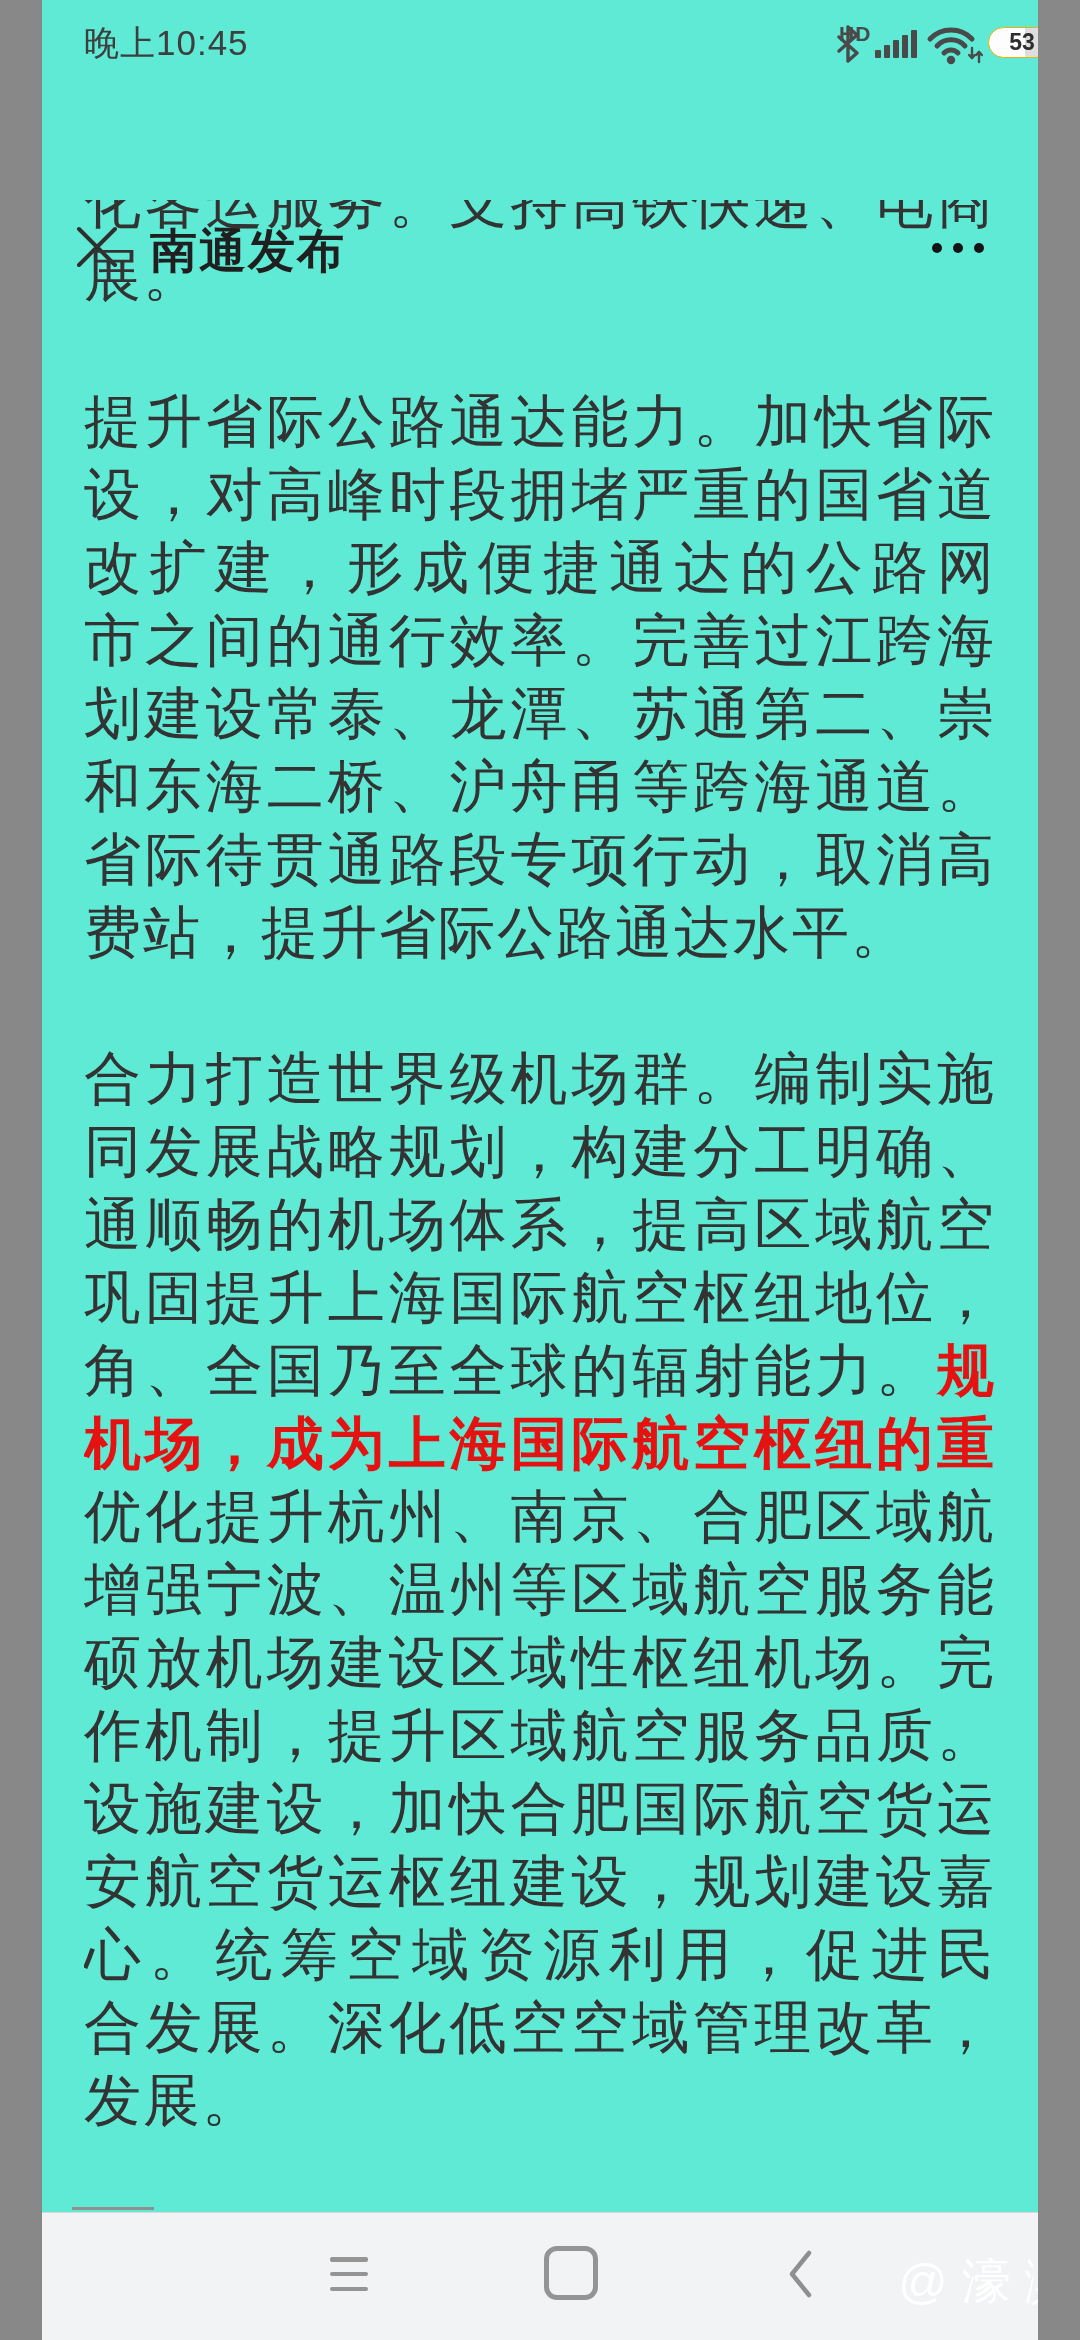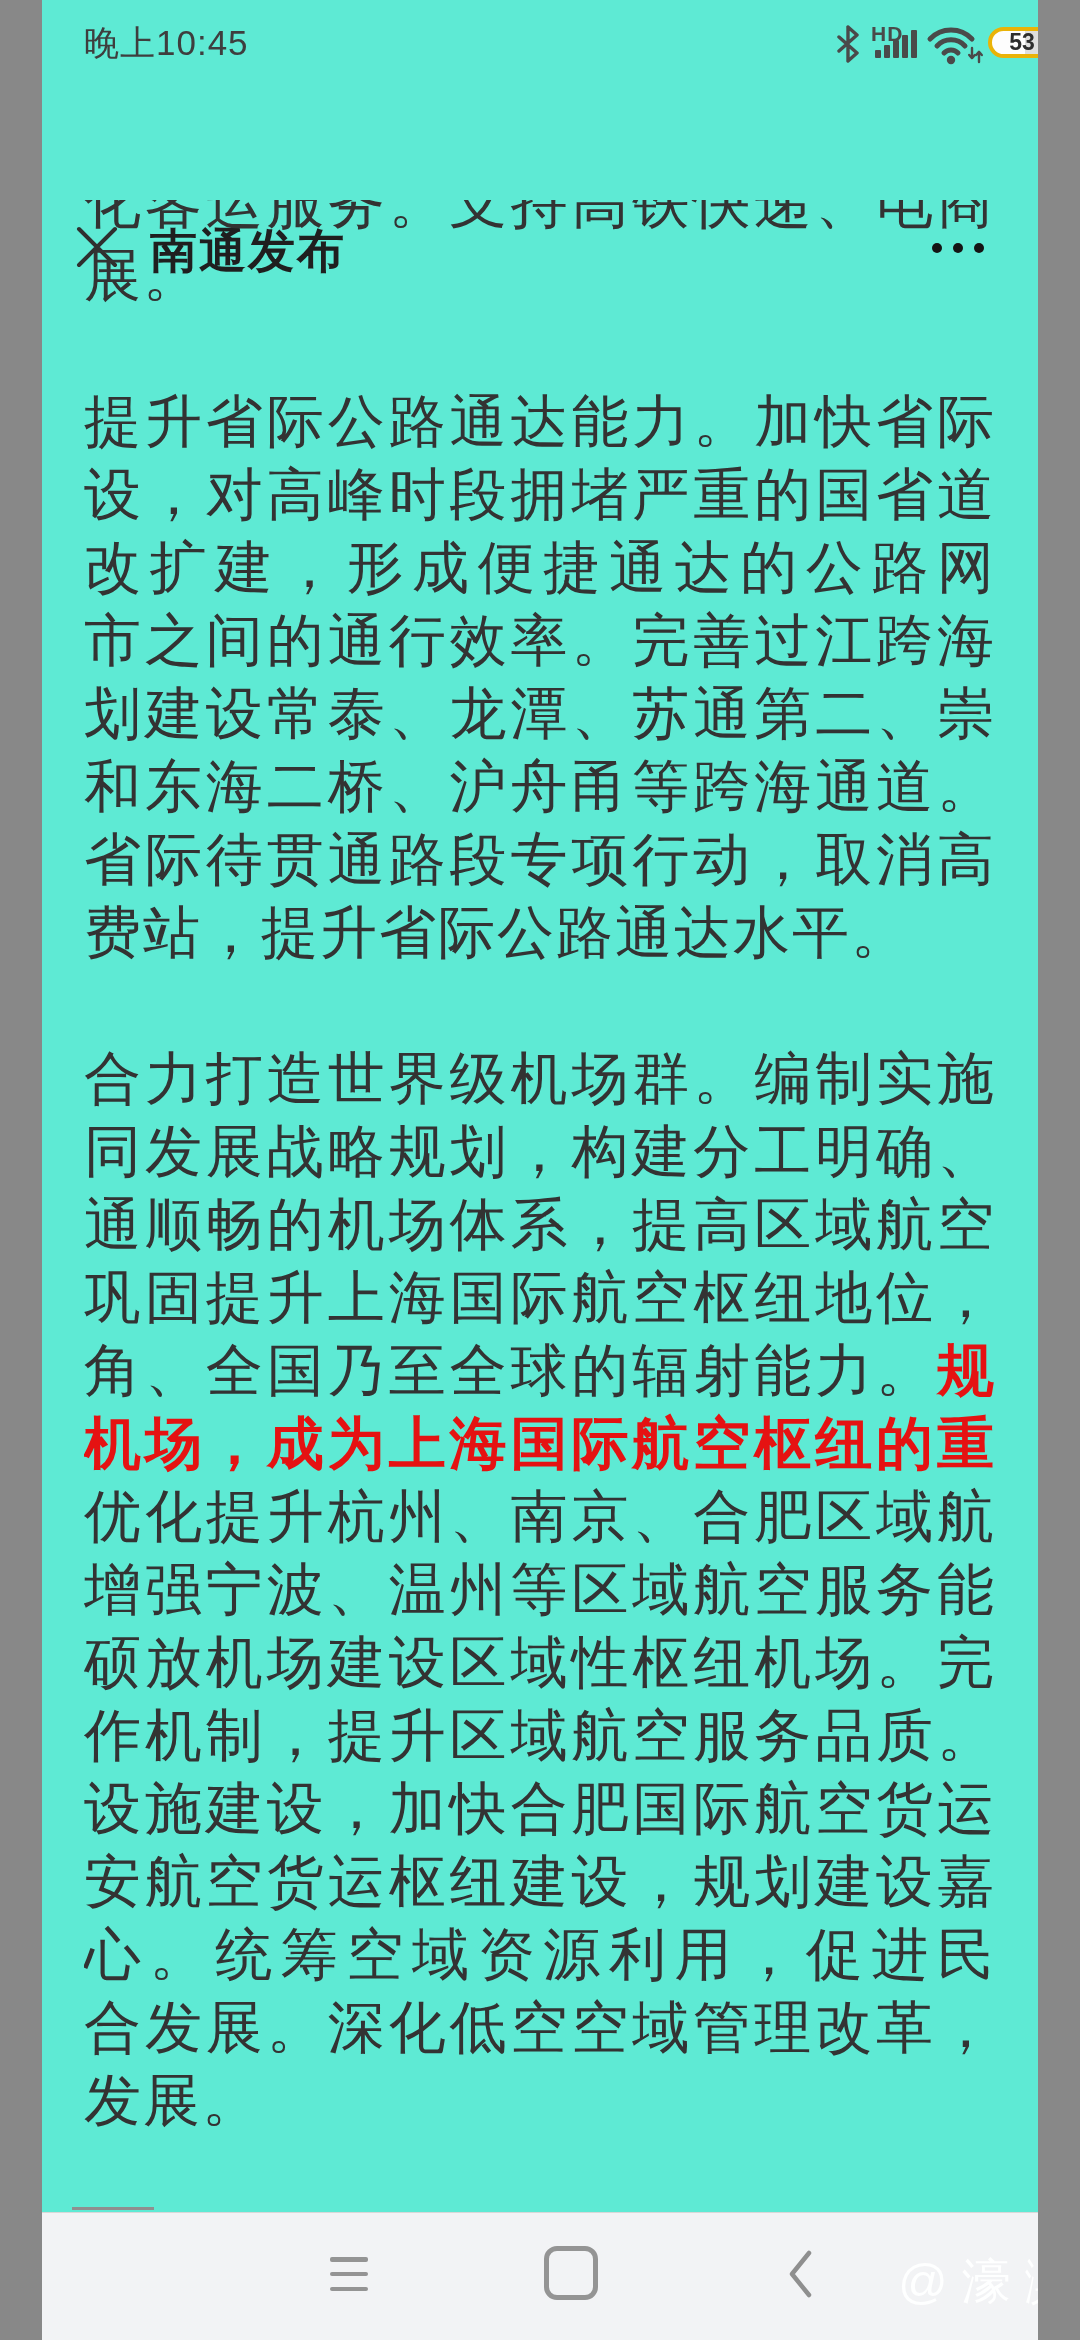--- a/index.html
+++ b/index.html
@@ -6,26 +6,26 @@
   html,body { background:#888; }
   body { font-family:"Liberation Sans","DejaVu Sans",sans-serif; }
   .screen{
     position:relative; width:996px; height:2340px; margin:0 auto;
     background:#5eead4; overflow:hidden;
   }
   
   .statusbar{ position:absolute; top:0; left:0; width:100%; height:80px; }
   .time{ position:absolute; left:42px; top:20px; font-size:35px; color:#3e3e3e; letter-spacing:1px; }
   .bt-icon{ position:absolute; left:793px; top:25px; }
-  .hd-label{ position:absolute; left:829px; top:22px; font-size:21px; font-weight:bold; color:#4a4a4a; letter-spacing:1px; }
+  .hd-label{ position:absolute; left:797px; top:22px; font-size:21px; font-weight:bold; color:#4a4a4a; letter-spacing:1px; }
   .sigbars{ position:absolute; left:833px; top:30px; width:44px; height:28px; display:flex; align-items:flex-end; gap:3px; }
   .sigbars i{ display:block; width:6px; background:#4a4a4a; border-radius:1px; }
   .wifi-icon{ position:absolute; left:884px; top:24px; }
   .battery{ position:absolute; left:946px; top:27px; width:68px; height:31px;
-    border:4px solid #eab308; border-radius:16px; background:#fdfdfd; overflow:hidden; }
+    border:1px solid #eab308; border-radius:16px; background:#fdfdfd; overflow:hidden; }
   .battery .fill{ position:absolute; right:0; top:0; height:100%; width:45%; background:#dedede; }
   .battery .pct{ position:absolute; inset:0; display:flex; align-items:center; justify-content:center;
     font-size:23px; font-weight:bold; color:#2e2e2e; }
   
   .titlebar{ position:absolute; top:100px; left:0; width:100%; height:100px;padding-left:28px; }
   .close-btn{ position:absolute; left:30px; top:122px; width:50px; height:50px; cursor:pointer; }
   .app-title{ position:absolute; left:108px; top:120px; font-size:47px; font-weight:600; color:#1f1f1f; letter-spacing:2px; }
   .more-btn{ position:absolute; right:46px; top:138px; width:60px; height:20px; display:flex; gap:11px; align-items:center; cursor:pointer; }
   .more-btn i{ width:10px; height:10px; border-radius:50%; background:#141414; }
   

